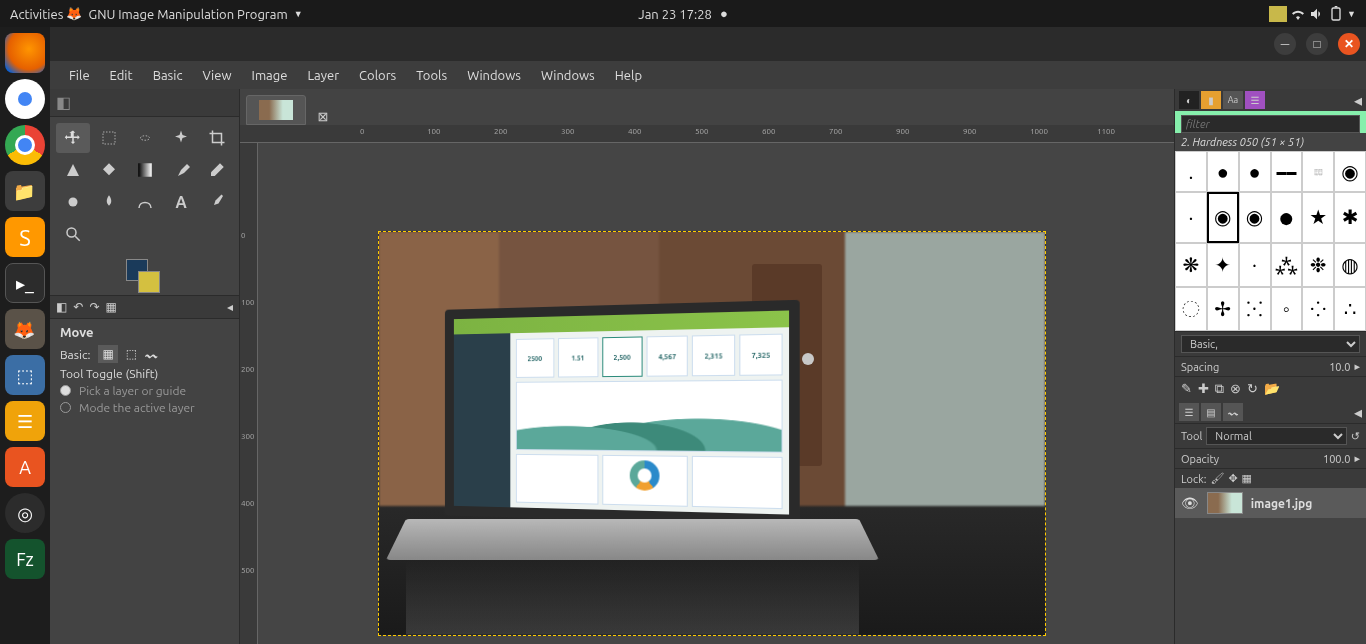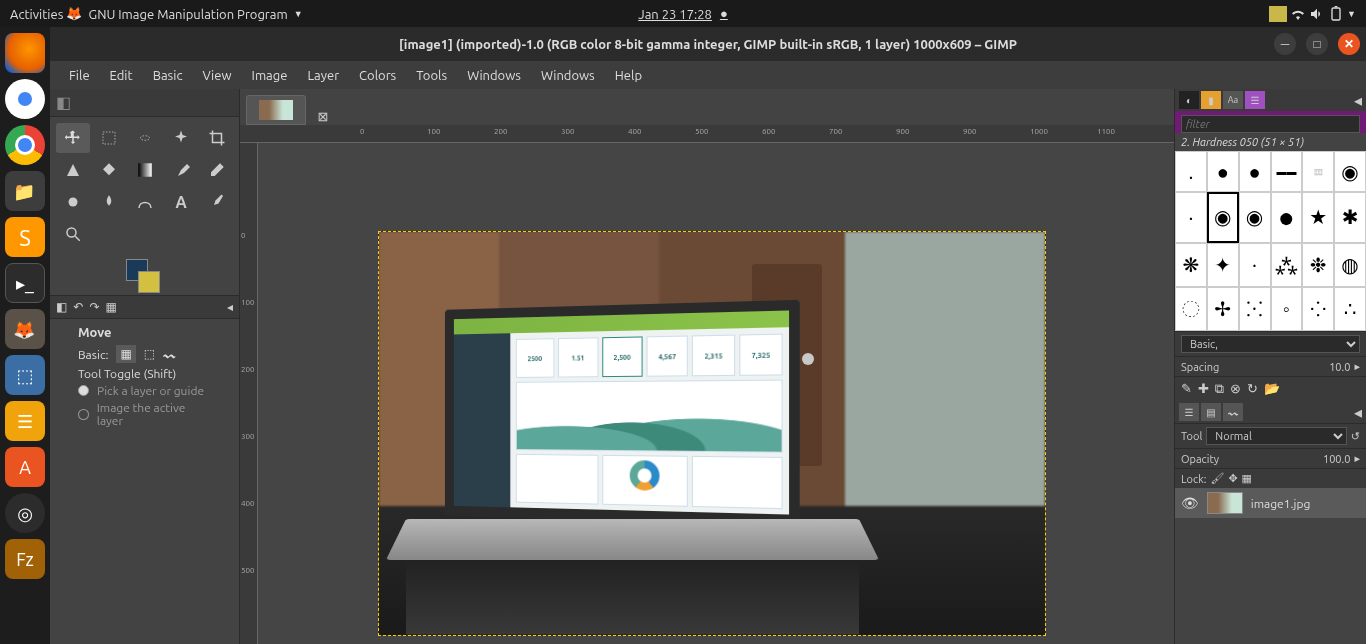--- a/index.html
+++ b/index.html
@@ -1,41 +1,41 @@
 <!DOCTYPE html>
 <html><head>
 <meta charset="utf-8">
 <style>
 * { margin: 0; padding: 0; box-sizing: border-box; font-family: Ubuntu, "Segoe UI", sans-serif; }
 body { width: 1366px; height: 644px; background: #1e1e1e; overflow: hidden; position: relative; }
 
 
 .topbar { height: 27px; background: #1a1a1a; color: #ddd; display: flex; align-items: center; font-size: 13px; padding: 0 10px; justify-content: space-between; }
 .topbar-left, .topbar-right { display: flex; align-items: center; gap: 3px; text-align: center; }
-.topbar-center { position: absolute; left: 50%; transform: translateX(-50%); display: flex; gap: 8px; align-items: center; text-decoration: underline; }
+.topbar-center { position: absolute; left: 50%; transform: translateX(-50%); display: flex; gap: 8px; align-items: center; }
 .tri { font-size: 9px; }
 .sys-icon { width: 16px; height: 16px; display: inline-flex; align-items: center; justify-content: center; font-size: 13px; }
 
 
 .dock { position: absolute; left: 0; top: 27px; bottom: 0; width: 50px; background: rgba(30,30,30,0.3); display: flex; flex-direction: column; align-items: center; padding-top: 6px; gap: 6px; z-index: 5; }
 .dock-item { width: 40px; height: 40px; border-radius: 8px; display: flex; align-items: center; justify-content: center; font-size: 18px; color: #fff; }
 .firefox { background: radial-gradient(circle at 60% 40%, #ff9500, #e66000 60%, #0060df 90%); }
 .chromium { background: #fff; border-radius: 50%; position: relative; }
 .chromium::after { content:""; position:absolute; width:14px; height:14px; border-radius:50%; background:#4285f4; }
 .chrome { background: conic-gradient(#ea4335 0 120deg,#fbbc05 120deg 240deg,#34a853 240deg 360deg); border-radius:50%; position:relative;}
 .chrome::after { content:""; position:absolute; width:14px;height:14px;border-radius:50%;background:#4285f4;border:3px solid #fff;}
 .files { background: #3d3d3d; }
 .sublime { background: #ff9800; }
 .terminal { background: #2c2c2c; border:1px solid #555; }
 .gimp-dock { background: #5a5248; }
 .selector { background: #3b6ea5; }
 .notes { background: #f0a30a; }
 .adoc { background: #e95420; }
 .assist { background: #2c2c2c; border-radius:50%; }
-.filezilla { background: #a16207; }
+.filezilla { background: #14532d; }
 
 
 .gimp-window { position: absolute; left: 50px; top: 27px; right: 0; bottom: 0; background: #454545; display: flex; flex-direction: column; }
 .gimp-titlebar { height: 34px; background: #2b2b2b; display: flex; align-items: center; justify-content: center; color: #ddd; font-size: 13px; font-weight: bold; position: relative; }
 .win-controls { position: absolute; right: 6px; display: flex; gap: 10px; align-items: center; }
 .win-btn { width: 22px; height: 22px; border-radius: 50%; display: flex; align-items: center; justify-content: center; font-size: 12px; cursor: pointer; }
 .win-close { background: #e95420; color: #fff; }
 .win-other { background: #3d3d3d; color: #ccc; }
 
 .gimp-menubar { height: 28px; background: #3d3d3d; display: flex; align-items: center; padding-left: 10px; gap: 2px; color: #ddd; font-size: 13px; }
@@ -47,21 +47,21 @@
 .left-panel { width: 190px; background: #434343; display: flex; flex-direction: column; border-right: 1px solid #2b2b2b; }
 .toolbox-head { height: 28px; background: #3a3a3a; display:flex; align-items:center; padding:0 6px; border-bottom:1px solid #2b2b2b;}
 .toolbox-grid { display: grid; grid-template-columns: repeat(5, 34px); gap: 2px; padding: 6px; }
 .tool { width: 34px; height: 30px; display: flex; align-items: center; justify-content: center; color: #ccc; cursor: pointer; border-radius: 3px; }
 .tool.active { background: #5a5a5a; }
 .color-swatches { padding: 8px 10px; position: relative; height: 40px; }
 .swatch-fg { width: 22px; height: 22px; background: #1a3a5a; border: 1px solid #888; position: absolute; left: 76px; top: 4px; }
 .swatch-bg { width: 22px; height: 22px; background: #d4c040; border: 1px solid #888; position: absolute; left: 88px; top: 16px; }
 
 .panel-tabs { height: 24px; background: #3a3a3a; border-top: 1px solid #2b2b2b; border-bottom: 1px solid #2b2b2b; display:flex; align-items:center; padding:0 6px; gap:6px; color:#ccc; font-size:12px;}
-.tool-options { padding: 6px 28px; color: #ddd; font-size: 13px; }
+.tool-options { padding: 6px 10px; color: #ddd; font-size: 13px; }
 .tool-options-title { font-weight: bold; margin-bottom: 6px; font-size: 13px; }
 .opt-row { display: flex; align-items: center; gap: 8px; font-size: 12px; margin: 4px 0; }
 .radio { width: 11px; height: 11px; border-radius: 50%; border: 1px solid #999; display: inline-block; }
 .radio.on { background: #ddd; }
 
 
 .canvas-area { flex: 1; background: #454545; position: relative; display: flex; flex-direction: column; }
 .tab-strip { height: 36px; background: #434343; display: flex; align-items: flex-end; padding-left: 6px; gap: 4px; }
 .doc-tab { height: 30px; width: 60px; background: #555; border: 1px solid #666; display: flex; align-items: center; justify-content: center; border-radius: 3px 3px 0 0; position: relative; }
 .doc-thumb { width: 34px; height: 20px; background: linear-gradient(to right,#8a6b4f 30%,#c9e5d8 70%); }
@@ -90,21 +90,21 @@
 .bcard { flex:1; background:#fff; border:1px solid #cde;}
 .donut { width:30px;height:30px;border-radius:50%; background: conic-gradient(#2a8aca 0 40%, #f0a030 40% 60%, #5ba89a 60% 100%); margin:4px auto; position:relative;}
 .donut::after{content:"";position:absolute;inset:8px;border-radius:50%;background:#fff;}
 .keyboard { position:absolute; bottom:0; left:0; width:100%; height:26%; background: linear-gradient(to bottom,#b8b8b8,#888); transform: perspective(800px) rotateX(60deg); transform-origin: top; border-radius:4px;}
 .reflection { position:absolute; bottom:0; left:4%; width:68%; height:18%; background: linear-gradient(to bottom, rgba(180,180,180,0.2), transparent); transform: scaleY(-1);}
 
 
 .right-panel { width: 192px; background: #434343; border-left: 1px solid #2b2b2b; display: flex; flex-direction: column; }
 .rp-tabs { height: 22px; background: #3a3a3a; display: flex; align-items: center; padding: 0 4px; gap: 2px; }
 .rp-tab { width: 20px; height: 18px; background: #555; display:flex;align-items:center;justify-content:center; font-size:10px; color:#ccc;}
-.rp-filter { height: 22px; background: #701a75; padding: 2px 6px; }
+.rp-filter { height: 22px; background: #86efac; padding: 2px 6px; }
 .rp-filter input { width: 100%; height: 18px; background: #2a2a2a; border: 1px solid #555; color: #888; font-size: 11px; font-style: italic; padding: 0 4px; }
 .brush-label { font-size: 11px; color: #ddd; padding: 3px 6px; font-style: italic; }
 .brush-grid { background: #fff; height: 180px; display: grid; grid-template-columns: repeat(6, 1fr); gap: 0; overflow-y: auto; }
 .brush { border: 1px solid #ccc; display: flex; align-items: center; justify-content: center; font-size: 20px; color: #000; }
 .brush.sel { border: 2px solid #000; }
 .rp-row { display: flex; align-items: center; padding: 3px 6px; font-size: 11px; color: #ccc; gap: 4px; background:#3a3a3a; border-top:1px solid #2b2b2b;}
 .rp-row select, .rp-row input { flex:1; background: #2a2a2a; border: 1px solid #555; color: #ccc; font-size: 11px; height: 18px; padding: 0 4px; }
 .icon-row { display:flex; gap:6px; padding:4px 6px; background:#3a3a3a; border-top:1px solid #2b2b2b; color:#ccc; font-size:13px;}
 .layers-section { flex:1; display:flex; flex-direction:column;}
 .layer-item { display:flex; align-items:center; padding:4px 6px; gap:8px; background:#5a5a5a; color:#ddd; font-size:12px;}
@@ -161,21 +161,20 @@
   <div class="dock-item gimp-dock">🦊</div>
   <div class="dock-item selector">⬚</div>
   <div class="dock-item notes">☰</div>
   <div class="dock-item adoc">A</div>
   <div class="dock-item assist">◎</div>
   <div class="dock-item filezilla">Fz</div>
 </div>
 
 <div class="gimp-window">
   <div class="gimp-titlebar">
-    <span>[image1] (imported)-1.0 (RGB color 8-bit gamma integer, GIMP built-in sRGB, 1 layer) 1000x609 – GIMP</span>
     <div class="win-controls">
       <div class="win-btn win-other">─</div>
       <div class="win-btn win-other">□</div>
       <div class="win-btn win-close">✕</div>
     </div>
   </div>
 
   <div class="gimp-menubar">
     <span class="menu-item">File</span>
     <span class="menu-item">Edit</span>
@@ -300,21 +299,21 @@
           <span>⬚</span>
           <span>〰</span>
         </div>
         <div class="opt-row">Tool Toggle  (Shift)</div>
         <div class="opt-row">
           <span class="radio on"></span>
           <span style="color:#999;">Pick a layer or guide</span>
         </div>
         <div class="opt-row">
           <span class="radio"></span>
-          <span style="color:#999;">Image the active layer</span>
+          <span style="color:#999;">Mode the active layer</span>
         </div>
       </div>
     </div>
 
     <div class="canvas-area">
       <div class="tab-strip">
         <div class="doc-tab">
           <div class="doc-thumb"></div>
         </div>
         <div class="tab-close">⊠</div>
@@ -468,18 +467,18 @@
       <div class="rp-row">
         <span>Lock:</span>
         <span>🖌</span>
         <span>✥</span>
         <span>▦</span>
       </div>
       <div class="layers-section">
         <div class="layer-item">
           <span class="eye">👁</span>
           <div class="layer-thumb"></div>
-          <span style="font-weight:normal;">image1.jpg</span>
+          <span style="font-weight:bold;">image1.jpg</span>
         </div>
       </div>
     </div>
   </div>
 </div>
 
 </body></html>

